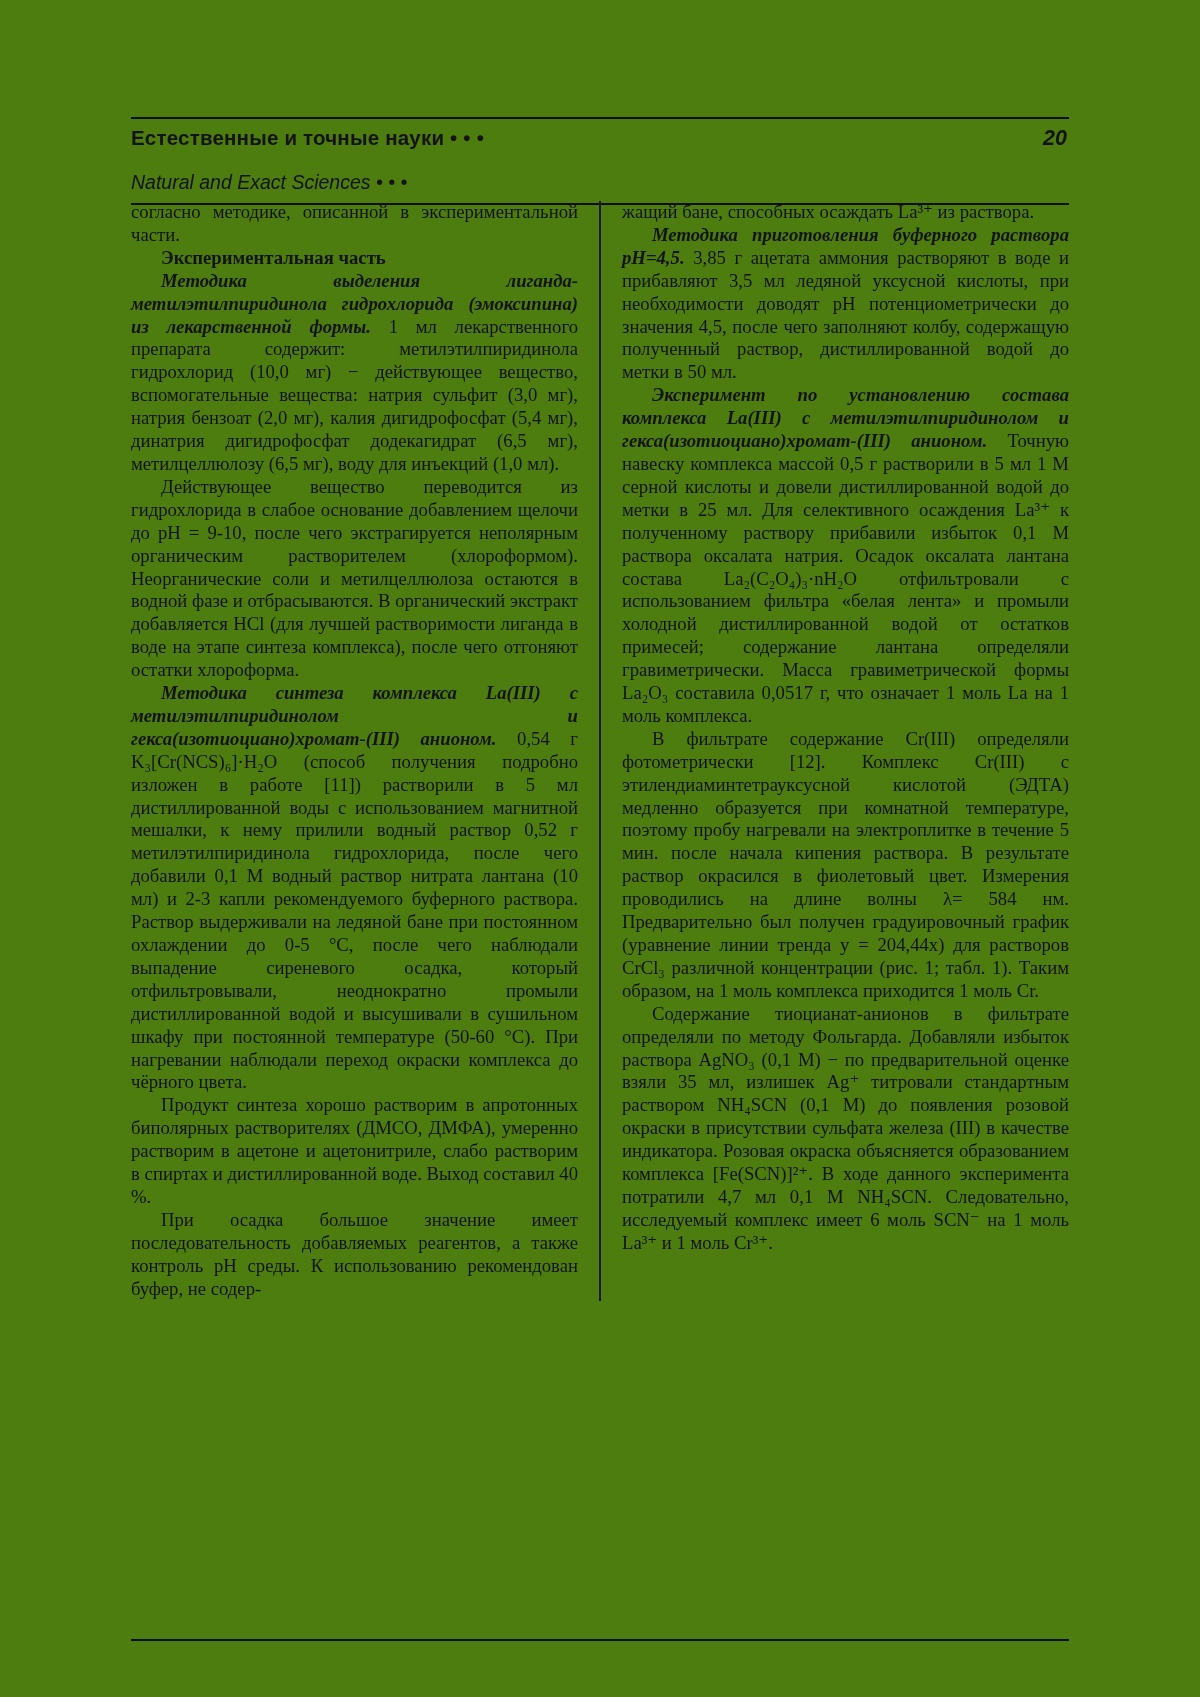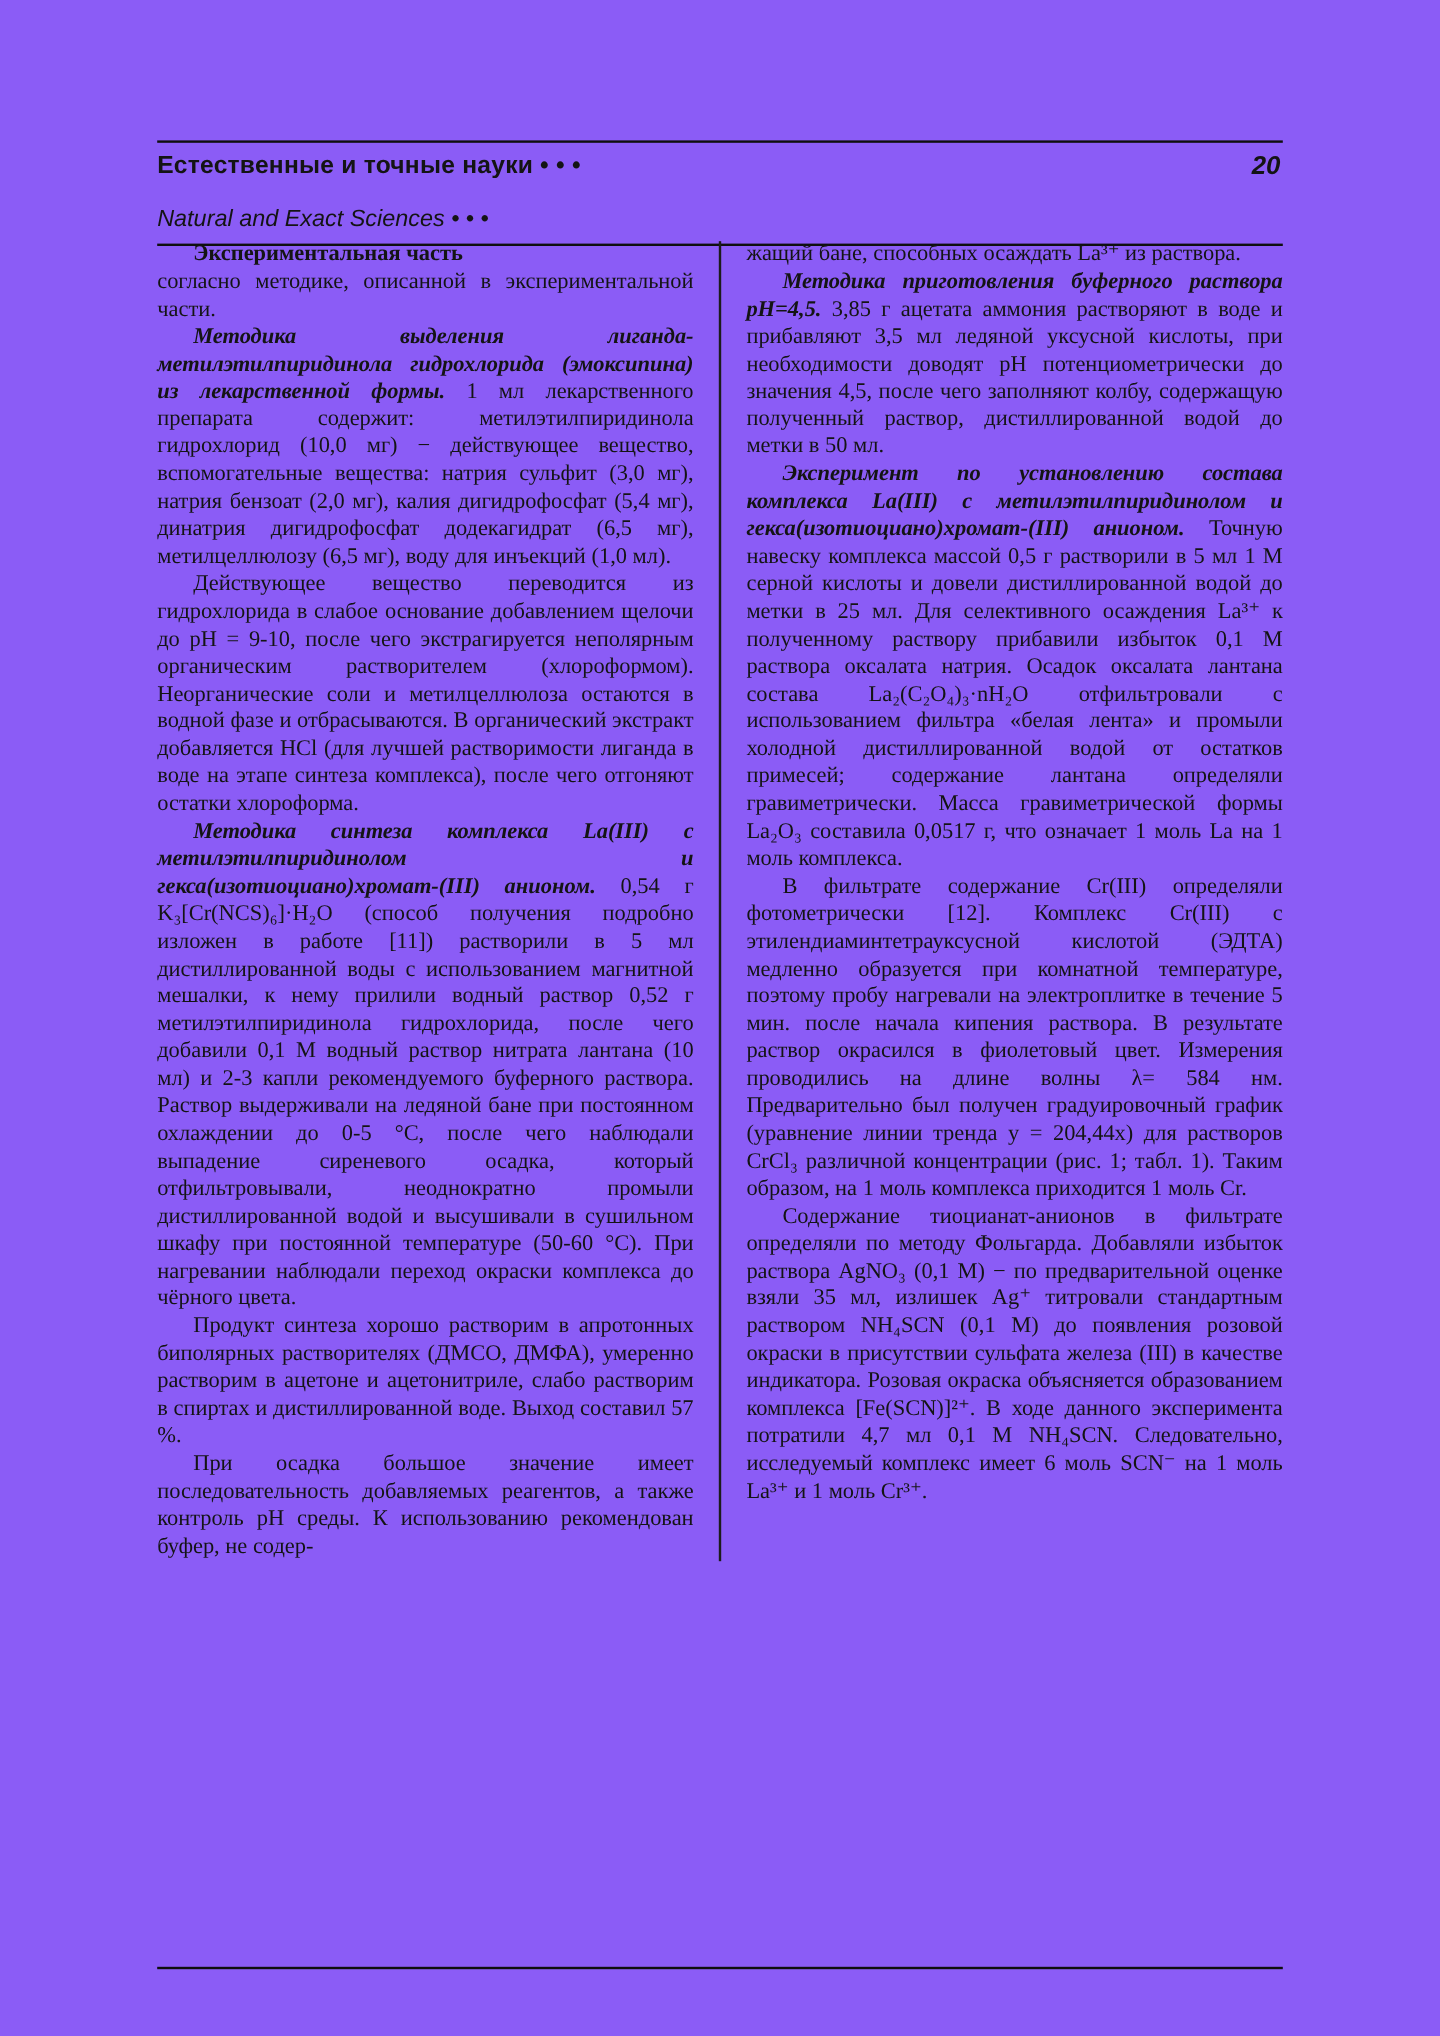--- a/index.html
+++ b/index.html
@@ -1,21 +1,21 @@
 <!DOCTYPE html>
 <html lang="ru"><head>
 <meta charset="utf-8">
 <style>
   * { margin: 0; padding: 0; box-sizing: border-box; }
   html, body { background: #ffffff; }
   .page {
     position: relative;
     width: 1200px;
     height: 1697px;
-    background: #8b5cf6;
+    background: #4d7c0f;
     color: #141414;
     font-family: "Liberation Serif", "DejaVu Serif", serif;
     overflow: hidden;
   }
   .header {
     position: absolute;
     left: 131px;
     right: 131px;
     top: 117px;
     border-top: 2.5px solid #0f0f0f;
@@ -82,26 +82,26 @@
   <div class="header">
     <div class="header-titles">
       <div class="header-title-ru">Естественные и точные науки • • •</div>
       <div class="header-title-en">Natural and Exact Sciences • • •</div>
     </div>
     <div class="page-number">20</div>
   </div>
 
   <div class="body-text">
     <div class="col col-left">
+        <p class="para"><span class="run-normal">согласно методике, описанной в экспериментальной части.</span></p>
         <p class="para indent"><span class="run-bold">Экспериментальная часть</span></p>
-        <p class="para"><span class="run-normal">согласно методике, описанной в экспериментальной части.</span></p>
         <p class="para indent"><span class="run-bolditalic">Методика выделения лиганда-метилэтилпиридинола гидрохлорида (эмоксипина) из лекарственной формы.</span><span class="run-normal"> 1 мл лекарственного препарата содержит: метилэтилпиридинола гидрохлорид (10,0 мг) − действующее вещество, вспомогательные вещества: натрия сульфит (3,0 мг), натрия бензоат (2,0 мг), калия дигидрофосфат (5,4 мг), динатрия дигидрофосфат додекагидрат (6,5 мг), метилцеллюлозу (6,5 мг), воду для инъекций (1,0 мл).</span></p>
         <p class="para indent"><span class="run-normal">Действующее вещество переводится из гидрохлорида в слабое основание добавлением щелочи до pH = 9-10, после чего экстрагируется неполярным органическим растворителем (хлороформом). Неорганические соли и метилцеллюлоза остаются в водной фазе и отбрасываются. В органический экстракт добавляется HCl (для лучшей растворимости лиганда в воде на этапе синтеза комплекса), после чего отгоняют остатки хлороформа.</span></p>
         <p class="para indent"><span class="run-bolditalic">Методика синтеза комплекса La(III) с метилэтилпиридинолом и гекса(изотиоциано)хромат-(III) анионом.</span><span class="run-normal"> 0,54 г K₃[Cr(NCS)₆]·H₂O (способ получения подробно изложен в работе [11]) растворили в 5 мл дистиллированной воды с использованием магнитной мешалки, к нему прилили водный раствор 0,52 г метилэтилпиридинола гидрохлорида, после чего добавили 0,1 М водный раствор нитрата лантана (10 мл) и 2-3 капли рекомендуемого буферного раствора. Раствор выдерживали на ледяной бане при постоянном охлаждении до 0-5 °С, после чего наблюдали выпадение сиреневого осадка, который отфильтровывали, неоднократно промыли дистиллированной водой и высушивали в сушильном шкафу при постоянной температуре (50-60 °С). При нагревании наблюдали переход окраски комплекса до чёрного цвета.</span></p>
-        <p class="para indent"><span class="run-normal">Продукт синтеза хорошо растворим в апротонных биполярных растворителях (ДМСО, ДМФА), умеренно растворим в ацетоне и ацетонитриле, слабо растворим в спиртах и дистиллированной воде. Выход составил 57 %.</span></p>
+        <p class="para indent"><span class="run-normal">Продукт синтеза хорошо растворим в апротонных биполярных растворителях (ДМСО, ДМФА), умеренно растворим в ацетоне и ацетонитриле, слабо растворим в спиртах и дистиллированной воде. Выход составил 40 %.</span></p>
         <p class="para indent"><span class="run-normal">При осадка большое значение имеет последовательность добавляемых реагентов, а также контроль pH среды. К использованию рекомендован буфер, не содер-</span></p>
       </div>
     <div class="divider"></div>
     <div class="col col-right">
         <p class="para"><span class="run-normal">жащий бане, способных осаждать La³⁺ из раствора.</span></p>
         <p class="para indent"><span class="run-bolditalic">Методика приготовления буферного раствора pH=4,5.</span><span class="run-normal"> 3,85 г ацетата аммония растворяют в воде и прибавляют 3,5 мл ледяной уксусной кислоты, при необходимости доводят pH потенциометрически до значения 4,5, после чего заполняют колбу, содержащую полученный раствор, дистиллированной водой до метки в 50 мл.</span></p>
         <p class="para indent"><span class="run-bolditalic">Эксперимент по установлению состава комплекса La(III) с метилэтилпиридинолом и гекса(изотиоциано)хромат-(III) анионом.</span><span class="run-normal"> Точную навеску комплекса массой 0,5 г растворили в 5 мл 1 М серной кислоты и довели дистиллированной водой до метки в 25 мл. Для селективного осаждения La³⁺ к полученному раствору прибавили избыток 0,1 М раствора оксалата натрия. Осадок оксалата лантана состава La₂(C₂O₄)₃·nH₂O отфильтровали с использованием фильтра «белая лента» и промыли холодной дистиллированной водой от остатков примесей; содержание лантана определяли гравиметрически. Масса гравиметрической формы La₂O₃ составила 0,0517 г, что означает 1 моль La на 1 моль комплекса.</span></p>
         <p class="para indent"><span class="run-normal">В фильтрате содержание Cr(III) определяли фотометрически [12]. Комплекс Cr(III) с этилендиаминтетрауксусной кислотой (ЭДТА) медленно образуется при комнатной температуре, поэтому пробу нагревали на электроплитке в течение 5 мин. после начала кипения раствора. В результате раствор окрасился в фиолетовый цвет. Измерения проводились на длине волны λ= 584 нм. Предварительно был получен градуировочный график (уравнение линии тренда y = 204,44x) для растворов CrCl₃ различной концентрации (рис. 1; табл. 1). Таким образом, на 1 моль комплекса приходится 1 моль Cr.</span></p>
         <p class="para indent"><span class="run-normal">Содержание тиоцианат-анионов в фильтрате определяли по методу Фольгарда. Добавляли избыток раствора AgNO₃ (0,1 М) − по предварительной оценке взяли 35 мл, излишек Ag⁺ титровали стандартным раствором NH₄SCN (0,1 М) до появления розовой окраски в присутствии сульфата железа (III) в качестве индикатора. Розовая окраска объясняется образованием комплекса [Fe(SCN)]²⁺. В ходе данного эксперимента потратили 4,7 мл 0,1 М NH₄SCN. Следовательно, исследуемый комплекс имеет 6 моль SCN⁻ на 1 моль La³⁺ и 1 моль Cr³⁺.</span></p>
       </div>

